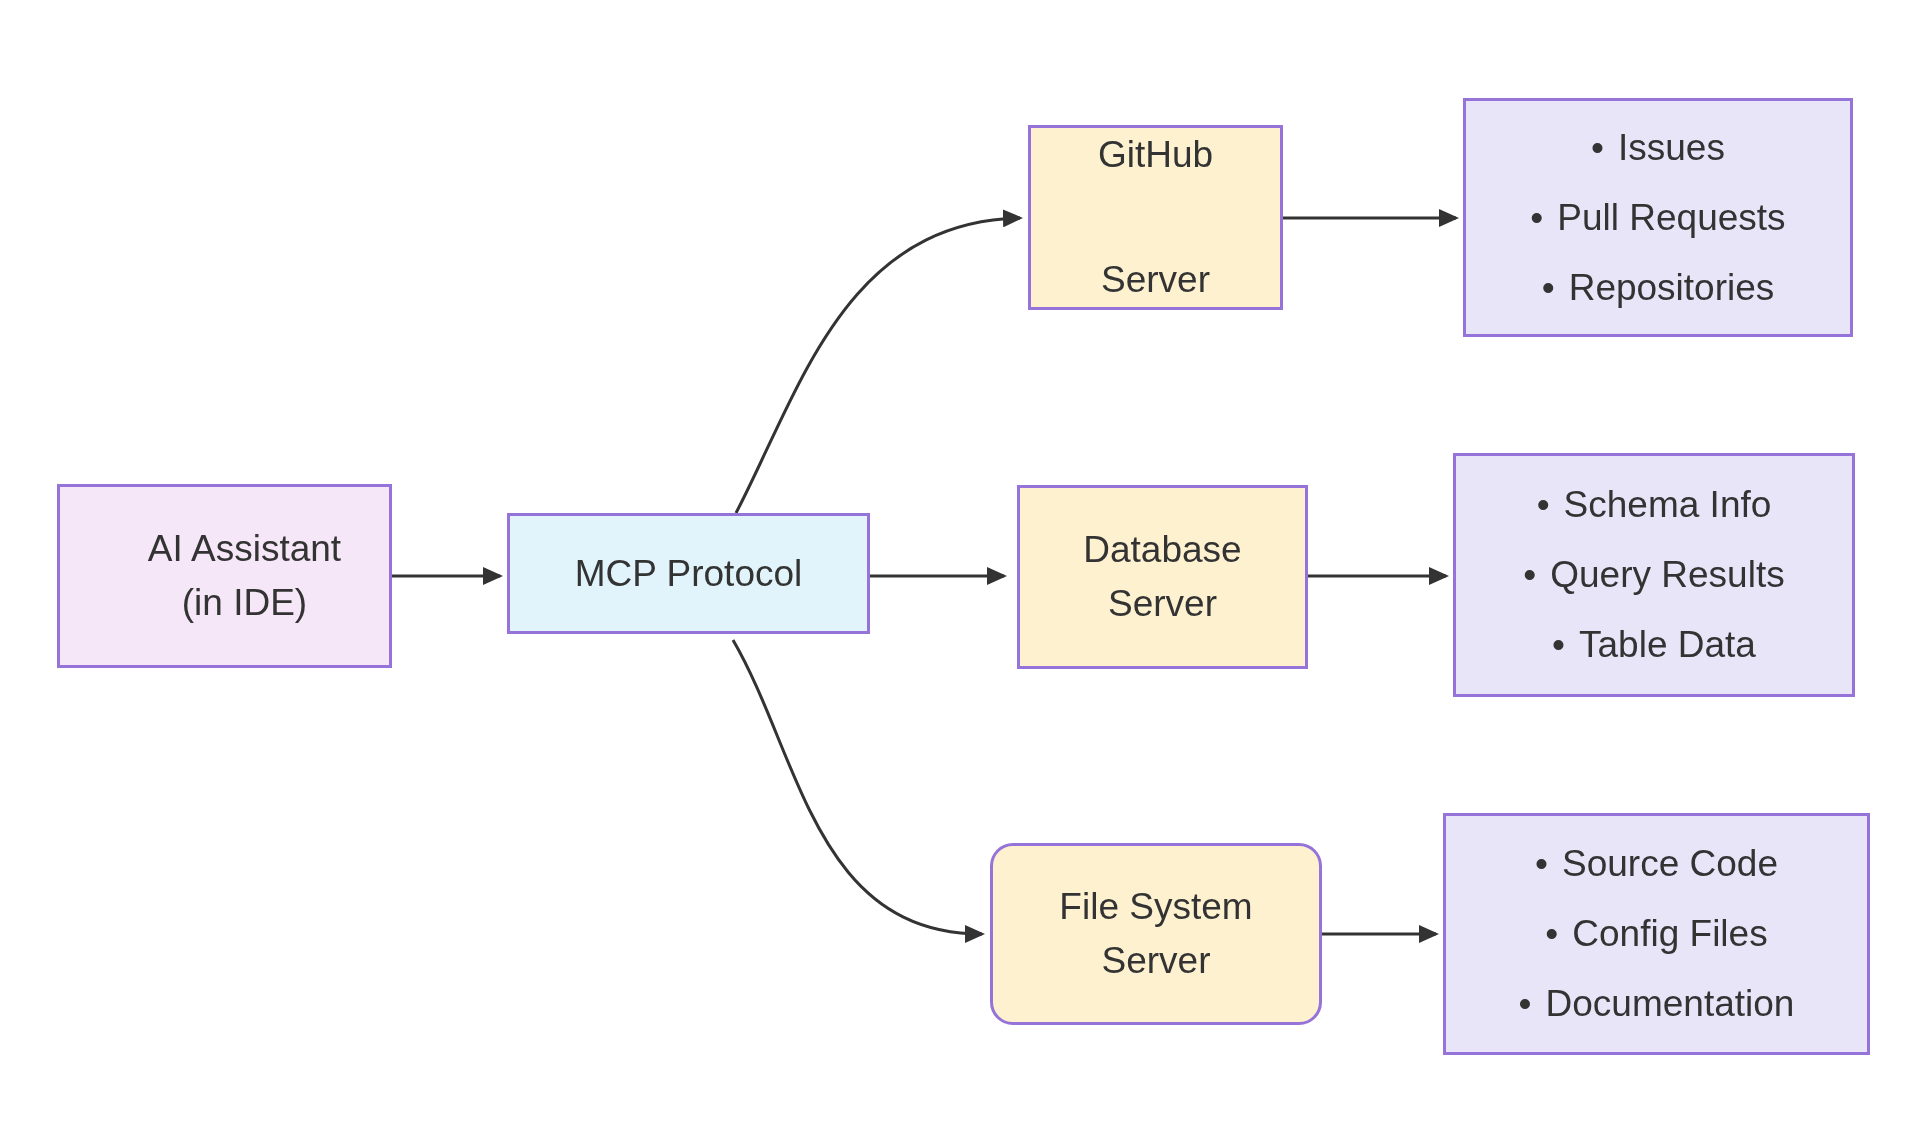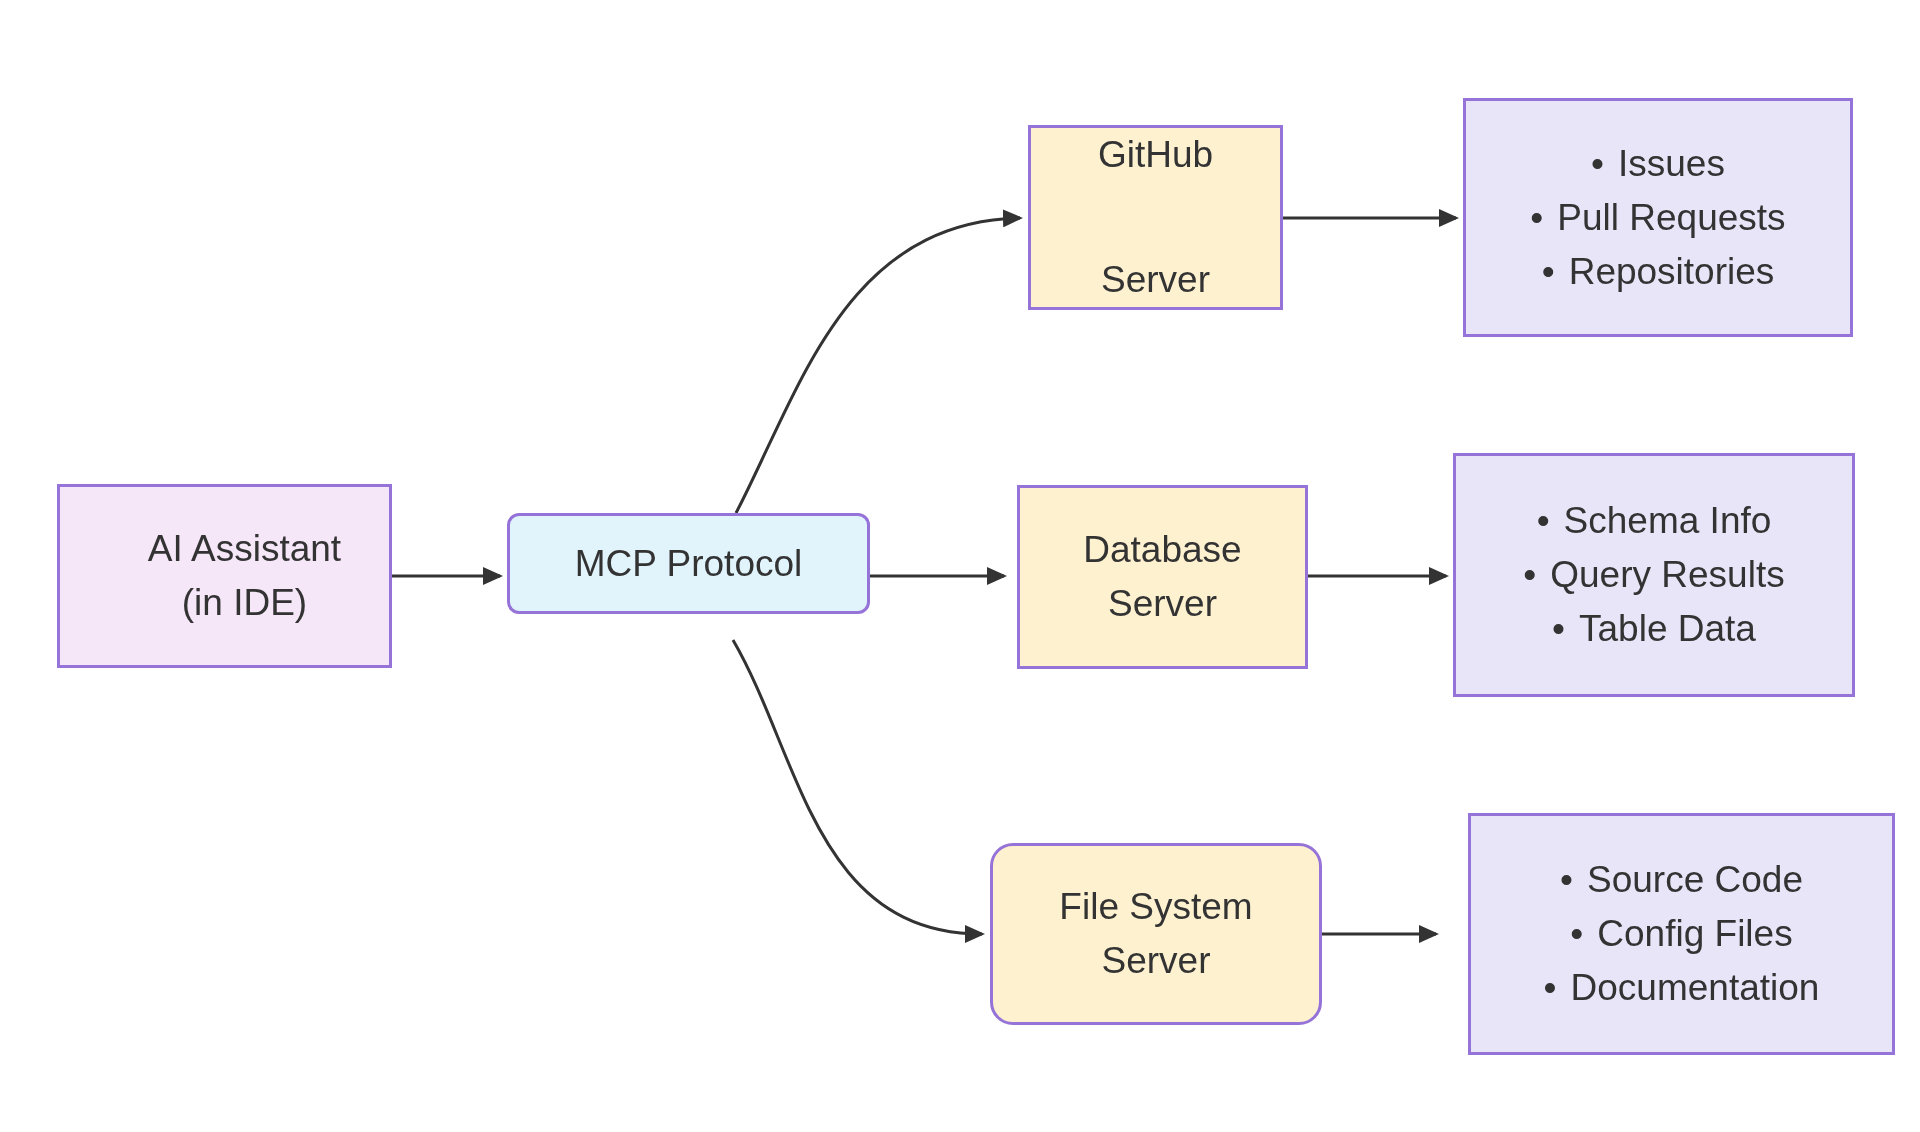--- a/index.html
+++ b/index.html
@@ -39,29 +39,29 @@
     color: var(--text);
     display: flex;
     flex-direction: column;
     justify-content: center;
     align-items: center;
     text-align: center;
     font-size: 37px;
     line-height: 54px;
   }
   .node.ai   { background: var(--ai-fill);   left: 57px;   top: 484px; width: 335px; height: 184px; padding-left: 40px; }
-  .node.mcp  { background: var(--mcp-fill);  left: 507px;  top: 513px; width: 363px; height: 101px; border-radius: 12px; }
+  .node.mcp  { background: var(--mcp-fill);  left: 507px;  top: 513px; width: 363px; height: 121px; }
   .node.server { background: var(--server-fill); }
   .node.github { left: 1028px; top: 125px; width: 255px; height: 185px; justify-content: space-between; }
   .node.db     { left: 1017px; top: 485px; width: 291px; height: 184px; }
   .node.fs     { left: 990px;  top: 843px; width: 332px; height: 182px; border-radius: 23px; }
-  .node.list { background: var(--list-fill); }
+  .node.list { background: var(--list-fill); gap: 16px; }
   .node.list-github { left: 1463px; top: 98px;  width: 390px; height: 239px; }
   .node.list-db     { left: 1453px; top: 453px; width: 402px; height: 244px; text-align: center; }
-  .node.list-fs     { left: 1443px; top: 813px; width: 427px; height: 242px; margin-left: 25px; }
+  .node.list-fs     { left: 1443px; top: 813px; width: 427px; height: 242px; }
   .list-line .bullet { margin-right: 14px; }
 </style>
 </head>
 <body>
 
 <div id="canvas">
 
   <svg id="edges" viewBox="0 0 1920 1132" xmlns="http://www.w3.org/2000/svg">
     <defs>
       <marker id="arrowhead" markerUnits="userSpaceOnUse" markerWidth="22" markerHeight="18" refX="17" refY="9" orient="auto">

